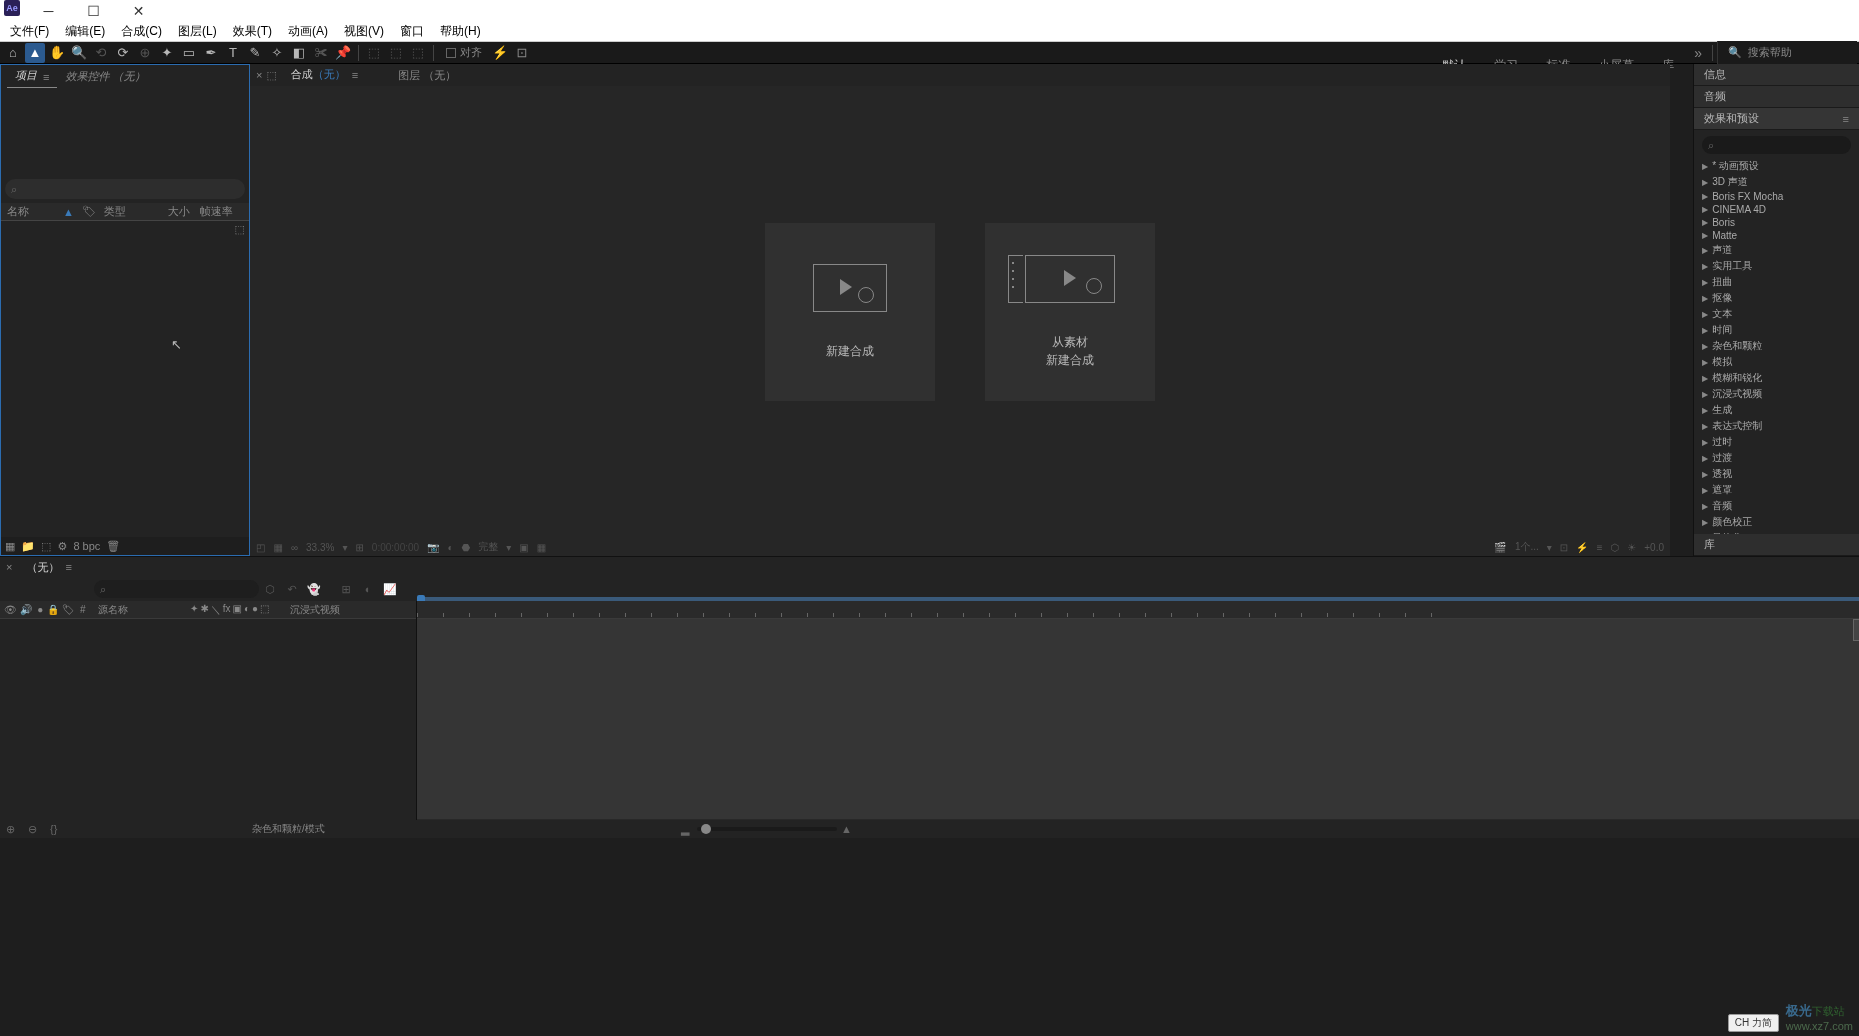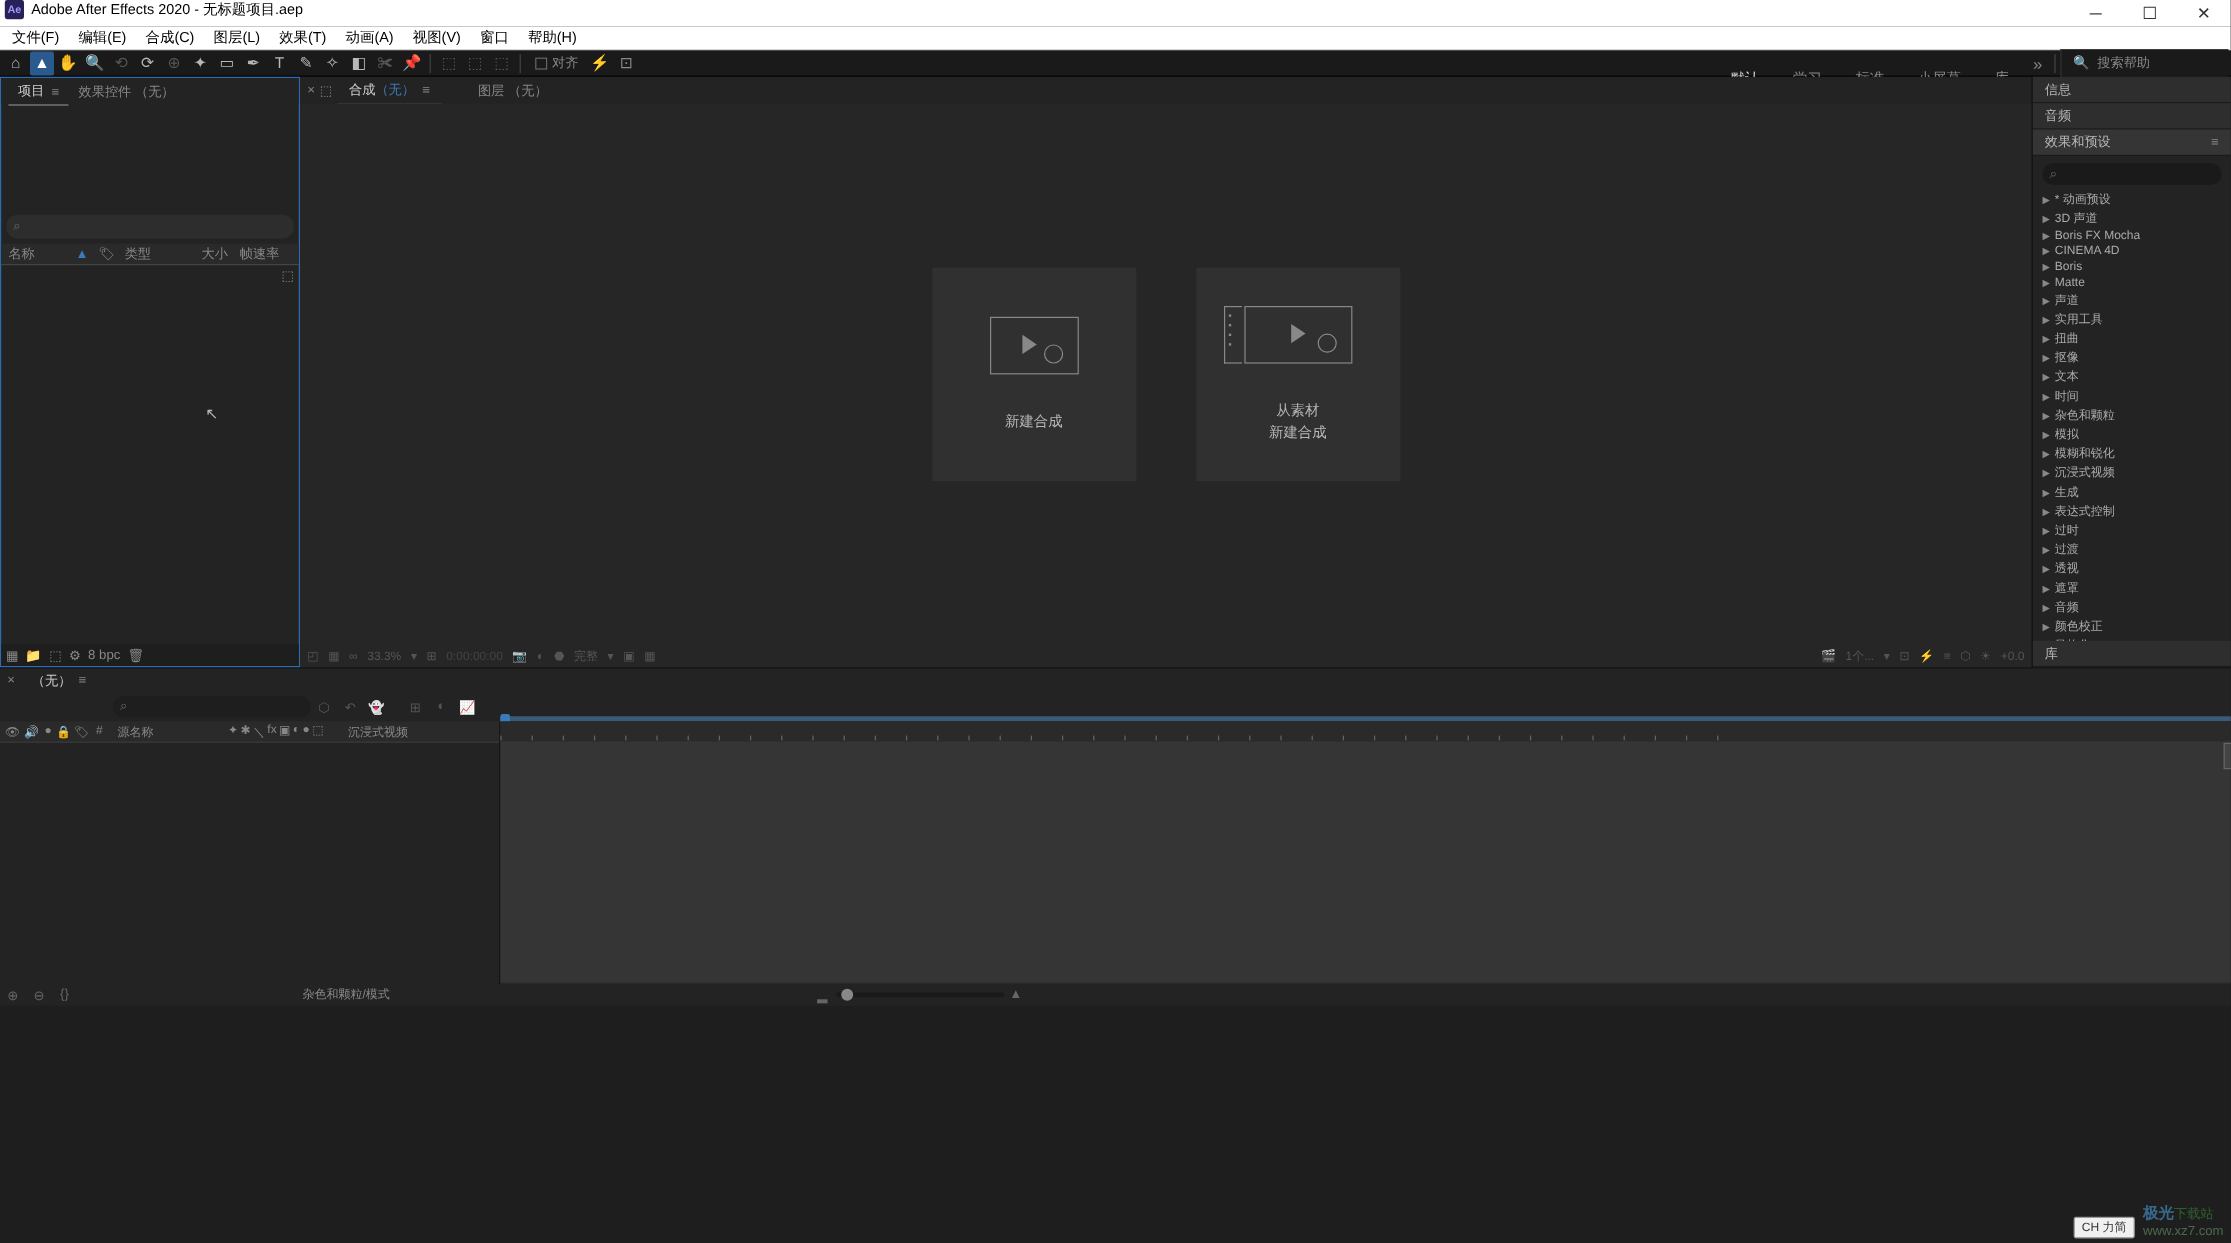--- a/index.html
+++ b/index.html
@@ -28,21 +28,21 @@
 .toolbar .workspace-tab.sel { color: #d0d0d0; }
 .toolbar .more-ws { color:#888; padding:0 6px; font-size:14px;}
 .toolbar .search-help { display: flex; align-items: center; background: #1a1a1a; border-left:1px solid #333; padding:4px 10px; min-width:140px;}
 
 
 .main { display: flex; height: 492px; }
 
 
 .project-panel { width: 250px; border: 1px solid #2b6cb0; background: #232323; display: flex; flex-direction: column; }
 .panel-tabs { height: 22px; display: flex; align-items: center; background:#232323; padding:0 6px;}
-.panel-tabs .tab { padding: 4px 8px; font-size: 11px; color: #888; display:flex; align-items:flex-end;}
+.panel-tabs .tab { padding: 4px 8px; font-size: 11px; color: #888; display:flex; align-items:flex-end;font-style:italic;}
 .panel-tabs .tab.active { color: #d0d0d0; border-bottom:1px solid #888;}
 .panel-tabs .tab .menu-icon { margin-left:6px; color:#888;}
 .project-preview { height: 92px; }
 .project-search { height: 20px; margin: 0 4px 4px 4px; background:#2d2d2d; border-radius:10px; display:flex; align-items:center; padding:0 6px; color:#666;}
 .project-columns { height: 18px; display: flex; align-items: center; background:#2a2a2a; padding:0 6px; font-size:11px; color:#888; border-bottom:1px solid #444;}
 .project-columns .col { padding-right: 10px; }
 .project-columns .sort-arrow { color:#3a7ab8; margin-left:24px; margin-right:8px;}
 .project-columns .tag-icon { color:#888; margin-right:8px;}
 .project-list { flex: 1; position: relative; }
 .project-list .corner-icon { position:absolute; right:4px; top:2px; color:#888;}
@@ -67,21 +67,21 @@
 .big-btn.material .icon-box::before { content:''; position:absolute; left:-18px; top:-1px; bottom:-1px; width:14px; border:1px solid #888; border-right:none;}
 .big-btn.material .dots { position:absolute; left:-14px; top:6px; width:6px; display:flex; flex-direction:column; gap:6px;}
 .big-btn.material .dots span { width:2px; height:2px; background:#888;}
 .big-btn .label { color: #b8b8b8; font-size:12px; text-align:center; line-height:1.5;}
 .viewer-footer { height: 18px; background:#262626; display:flex; align-items:center; padding:0 6px; gap:8px; color:#555; font-size:10px;}
 .viewer-footer .vf-item { color:#555; }
 .viewer-footer .time-code { color:#444; }
 .viewer-footer .spacer { flex:1;}
 
 
-.right-panels { width: 166px; background: #232323; display:flex; flex-direction:column; border-left:1px solid #111;}
+.right-panels { width: 166px; background: #232323; display:flex; flex-direction:column; border-left:1px solid #111;margin-left:23px;}
 .right-panels .panel-header { height: 22px; display: flex; align-items: center; padding:0 10px; font-size:11px; background:#2e2e2e; border-bottom:1px solid #1a1a1a; color:#b8b8b8;}
 .right-panels .panel-header.active { background:#353535;}
 .right-panels .panel-header .menu-ic { margin-left:auto; color:#888;}
 .effects-body { flex:1; overflow:auto; padding:4px;}
 .effects-search { height:18px; background:#1a1a1a; border-radius:9px; margin:2px 4px 4px 4px; display:flex; align-items:center; padding:0 6px; color:#666;}
 .effect-item { display:flex; align-items:center; padding:1px 4px; font-size:10px; color:#aaa;}
 .effect-item .arrow { color:#888; margin-right:4px; font-size:8px;}
 .library-panel { height:22px;}
 
 
@@ -121,21 +121,20 @@
 .status-bar { position:absolute; bottom:4px; right:80px; display:flex; align-items:center; gap:4px;}
 .status-bar .ime { background:#f0f0f0; color:#333; padding:1px 6px; font-size:10px; border-radius:2px; border:1px solid #999;}
 .watermark { position:absolute; bottom:4px; right:6px; font-size:11px; color:#3a8a3a; opacity:0.6;}
 .watermark .wm-logo { color:#4a9ad4; font-size:13px; font-weight:bold;}
 </style>
 </head>
 <body>
 
 <div class="titlebar">
   <div class="ae-logo">Ae</div>
-  <div class="title-text">Adobe After Effects 2020 - 无标题项目.aep</div>
   <div class="win-controls">
     <div class="win-btn">─</div>
     <div class="win-btn">☐</div>
     <div class="win-btn close">✕</div>
   </div>
 </div>
 
 <div class="menubar">
   <div class="menu-item">文件(F)</div>
   <div class="menu-item">编辑(E)</div>

